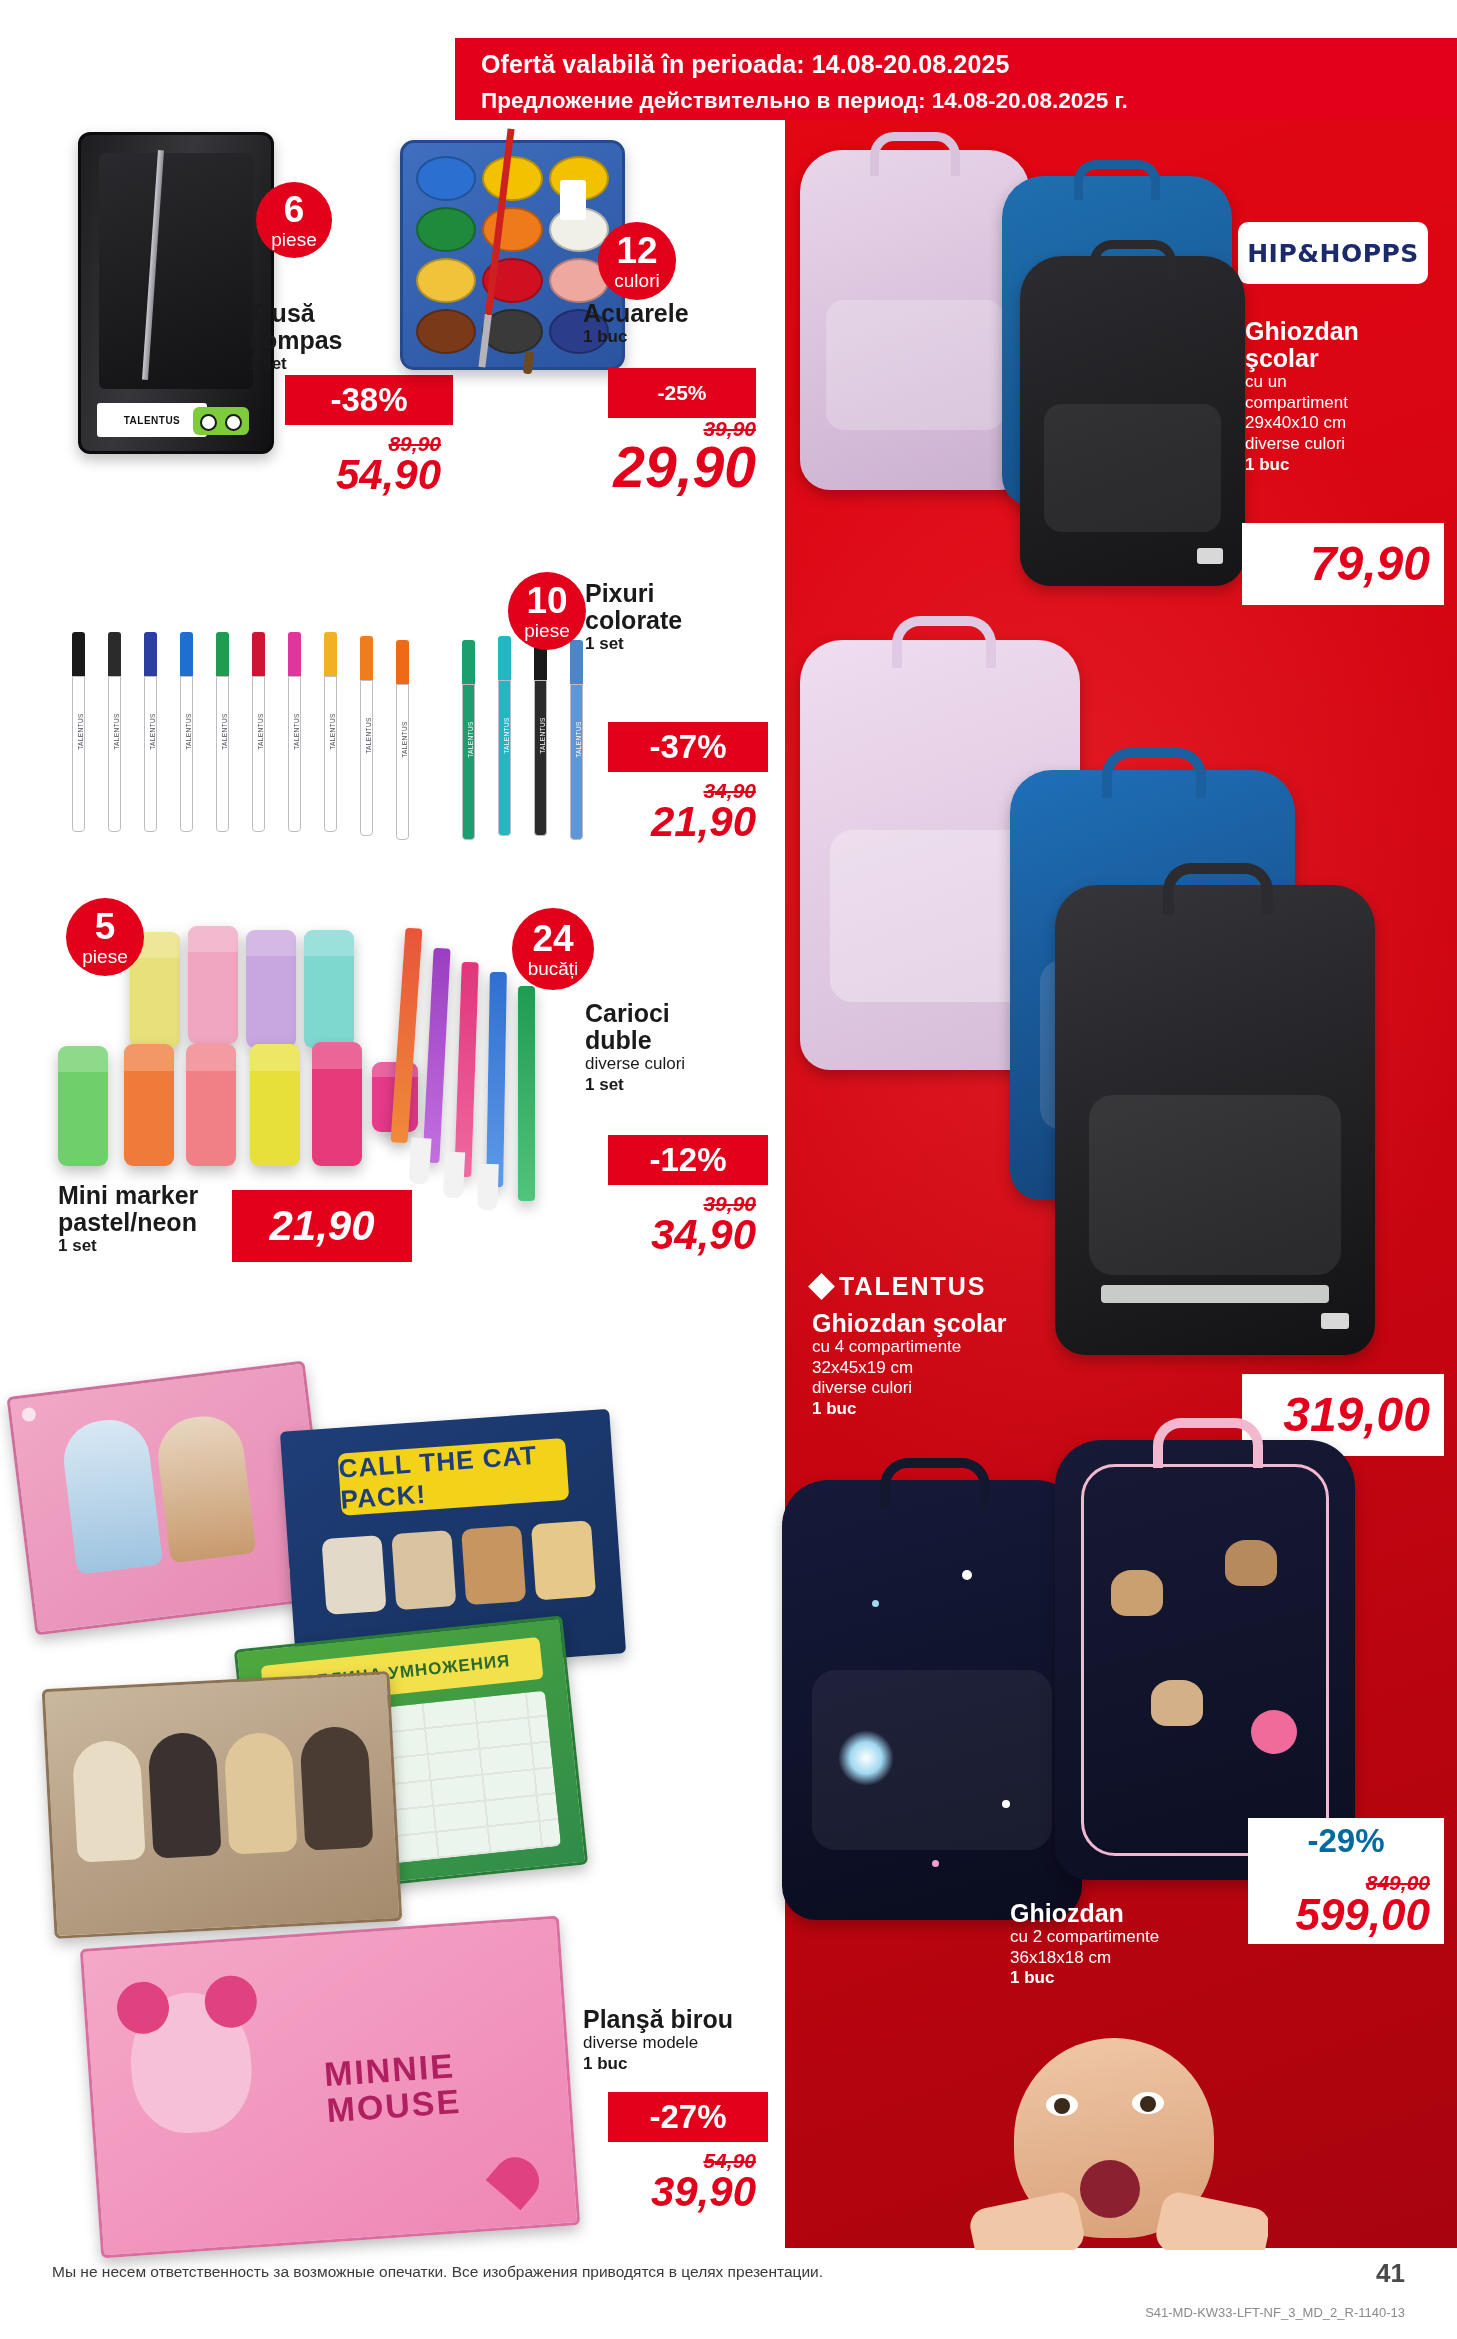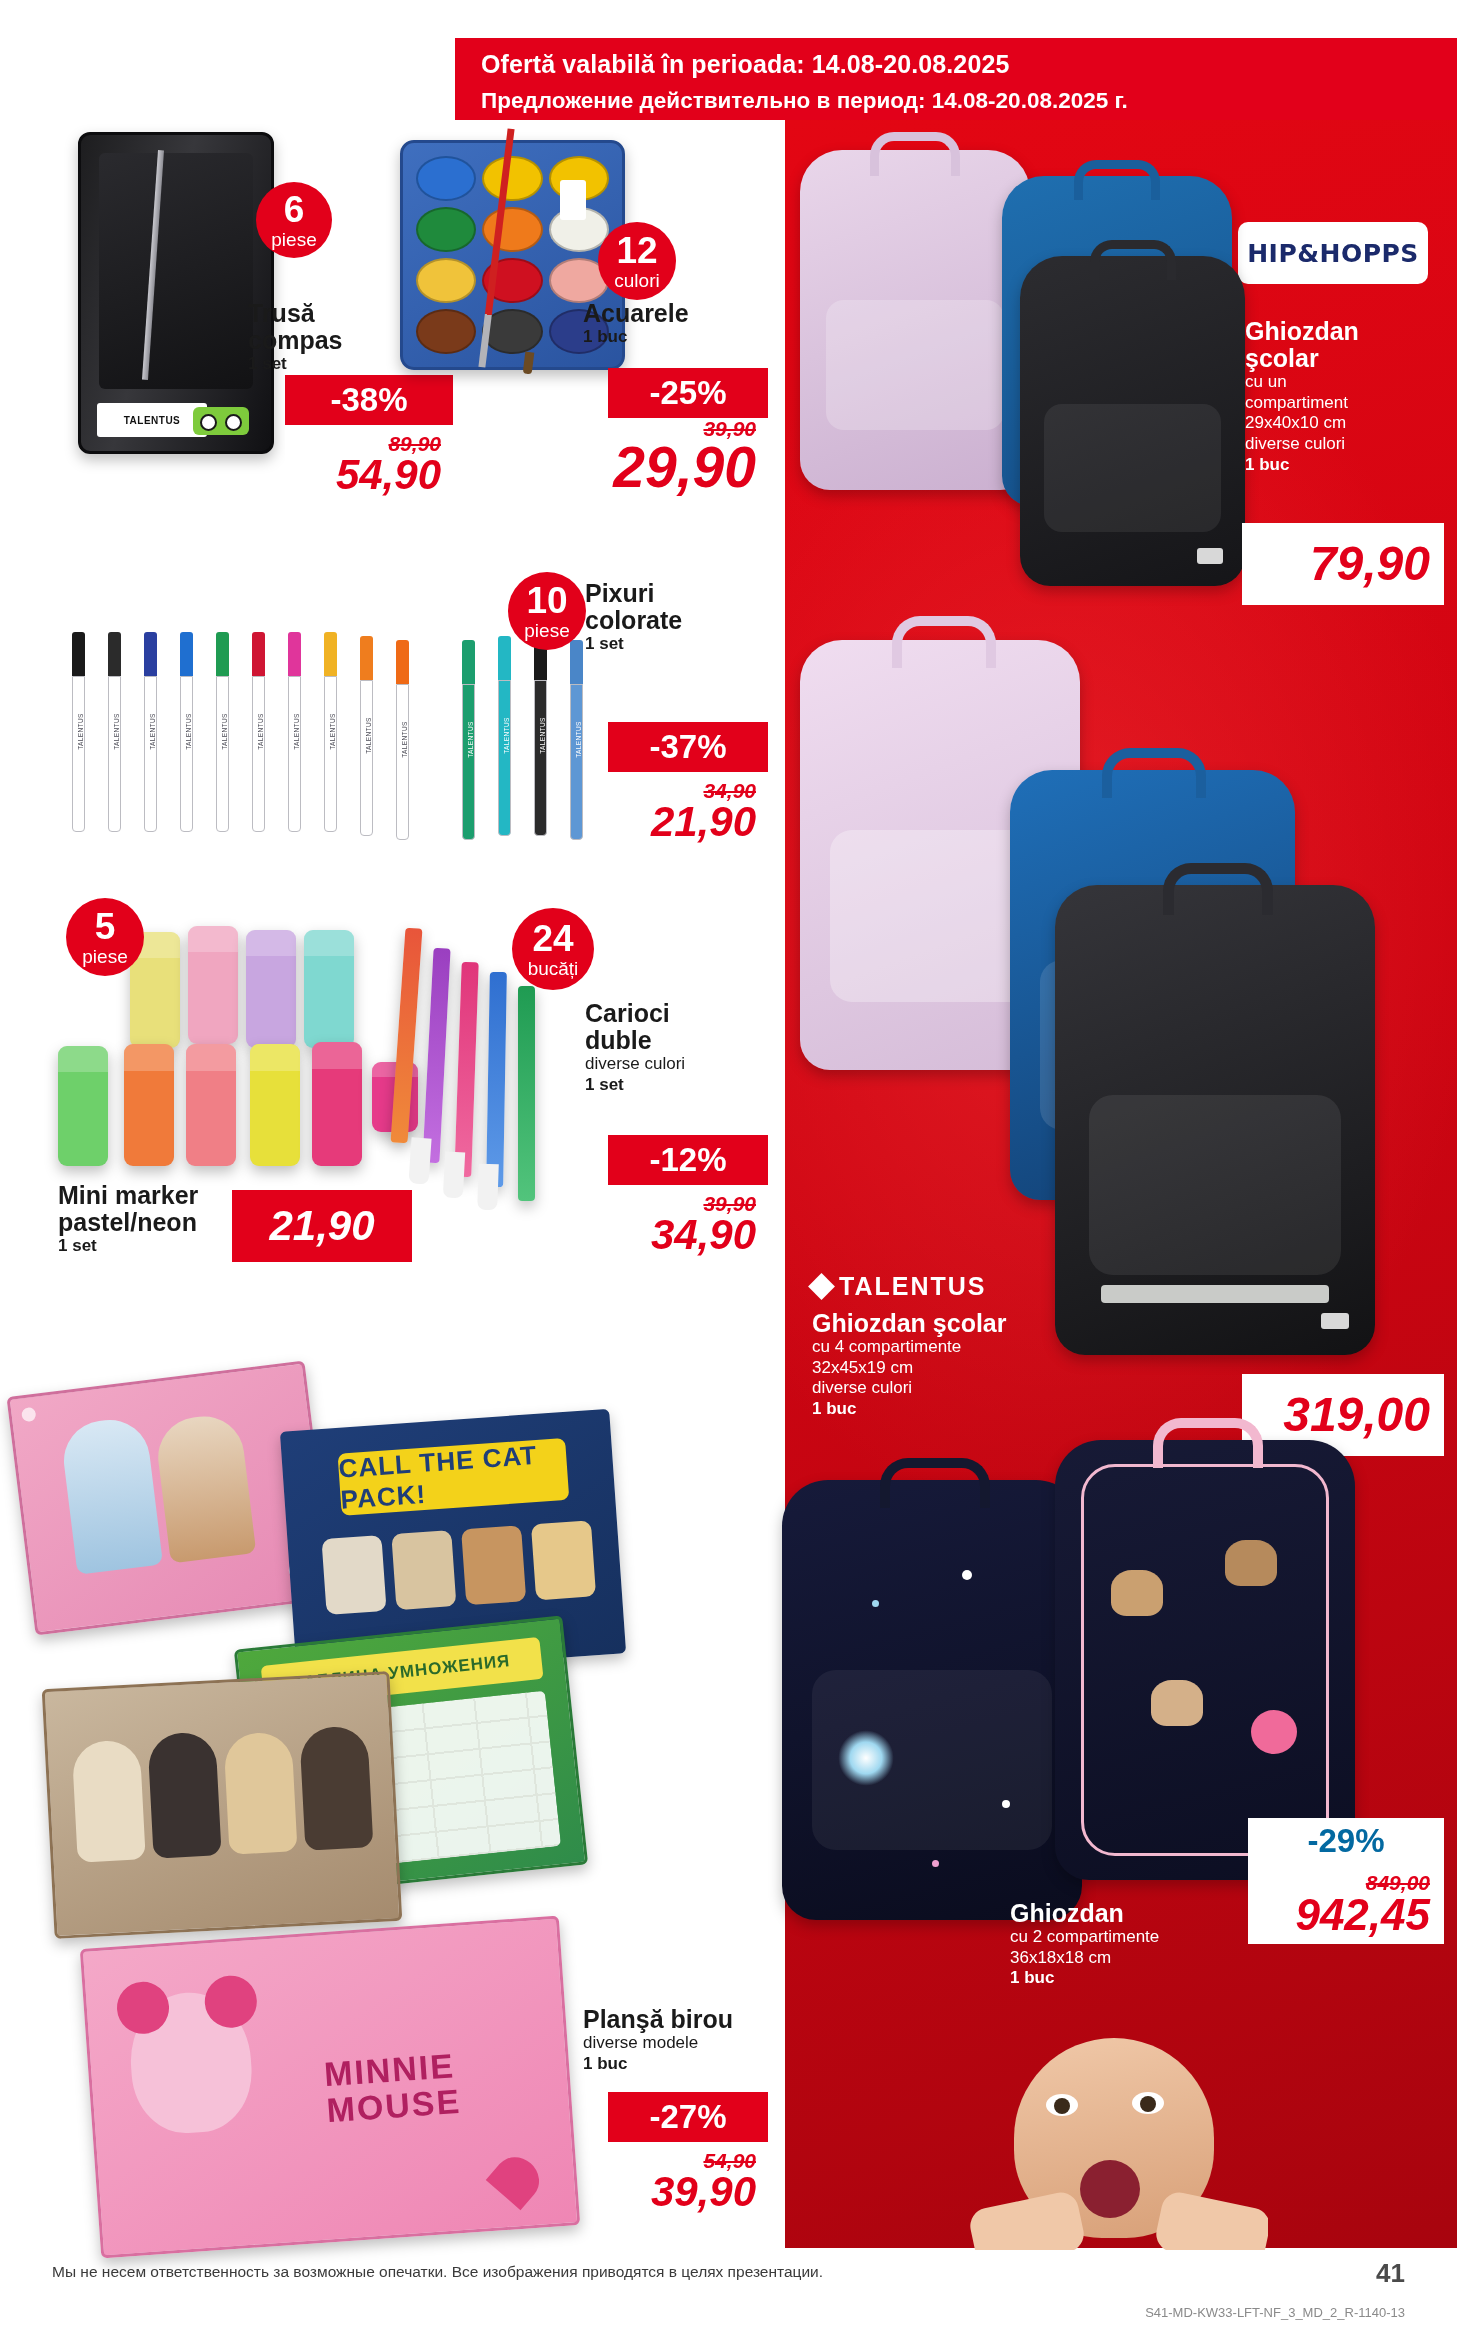--- a/index.html
+++ b/index.html
@@ -269,21 +269,21 @@
 <div class="badge-circle" style="left:598px; top:222px; width:78px; height:78px;">
   <span class="bnum">12</span>
   <span class="bunit">culori</span>
 </div>
 
 <div style="position:absolute; left:583px; top:300px; width:200px;">
   <div class="prod-title">Acuarele</div>
   <div class="prod-sub-b">1 buc</div>
 </div>
 
-<div class="discount-box" style="left:608px; top:368px; width:160px; height:50px; position:absolute; font-size:33px;">-25%</div>
+<div class="discount-box" style="left:608px; top:368px; width:148px; height:50px; position:absolute; font-size:21px;">-25%</div>
 <div class="price-box" style="position:absolute; left:608px; top:418px; width:160px; height:78px; padding-right:12px;">
   <div class="old-price" style="font-size:21px; line-height:1;">39,90</div>
   <div class="new-price" style="font-size:57px;">29,90</div>
 </div>
 
 <div>
   <div class="pen" style="left:72px; top:632px;">
       <div class="cap" style="background:#1a1a1a;"></div>
       <div class="body"></div>
       <div class="txt">TALENTUS</div>
@@ -568,21 +568,21 @@
   <div class="prod-sub white-title">cu 2 compartimente</div>
   <div class="prod-sub white-title">36x18x18 cm</div>
   <div class="prod-sub-b white-title">1 buc</div>
 </div>
 
 <div class="price-box" style="position:absolute; left:1248px; top:1818px; width:196px; height:46px; align-items:center; justify-content:center; background:#ffffff;">
   <div style="font-size:33px; font-weight:bold; color:#0369a1;">-29%</div>
 </div>
 <div class="price-box" style="position:absolute; left:1248px; top:1864px; width:196px; height:80px; padding-right:14px;">
   <div class="old-price" style="font-size:21px; line-height:1;">849,00</div>
-  <div class="new-price" style="font-size:44px;">942,45</div>
+  <div class="new-price" style="font-size:44px;">599,00</div>
 </div>
 
 <div style="position:absolute; left:968px; top:2010px; width:300px; height:240px; overflow:hidden;">
   <div style="position:absolute; left:46px; top:28px; width:200px; height:200px; background:linear-gradient(170deg,#f0c8a8,#d8a078); border-radius:50% 50% 44% 44%;"></div>
   <div style="position:absolute; left:78px; top:84px; width:32px; height:22px; background:#fff; border-radius:50%;"></div>
   <div style="position:absolute; left:86px; top:88px; width:16px; height:16px; background:#3a2a1a; border-radius:50%;"></div>
   <div style="position:absolute; left:164px; top:82px; width:32px; height:22px; background:#fff; border-radius:50%;"></div>
   <div style="position:absolute; left:172px; top:86px; width:16px; height:16px; background:#3a2a1a; border-radius:50%;"></div>
   <div style="position:absolute; left:112px; top:150px; width:60px; height:58px; background:#8a2030; border-radius:50%;"></div>
   <div style="position:absolute; left:4px; top:190px; width:110px; height:60px; background:#f0c8a8; border-radius:18px; transform:rotate(-12deg);"></div>

